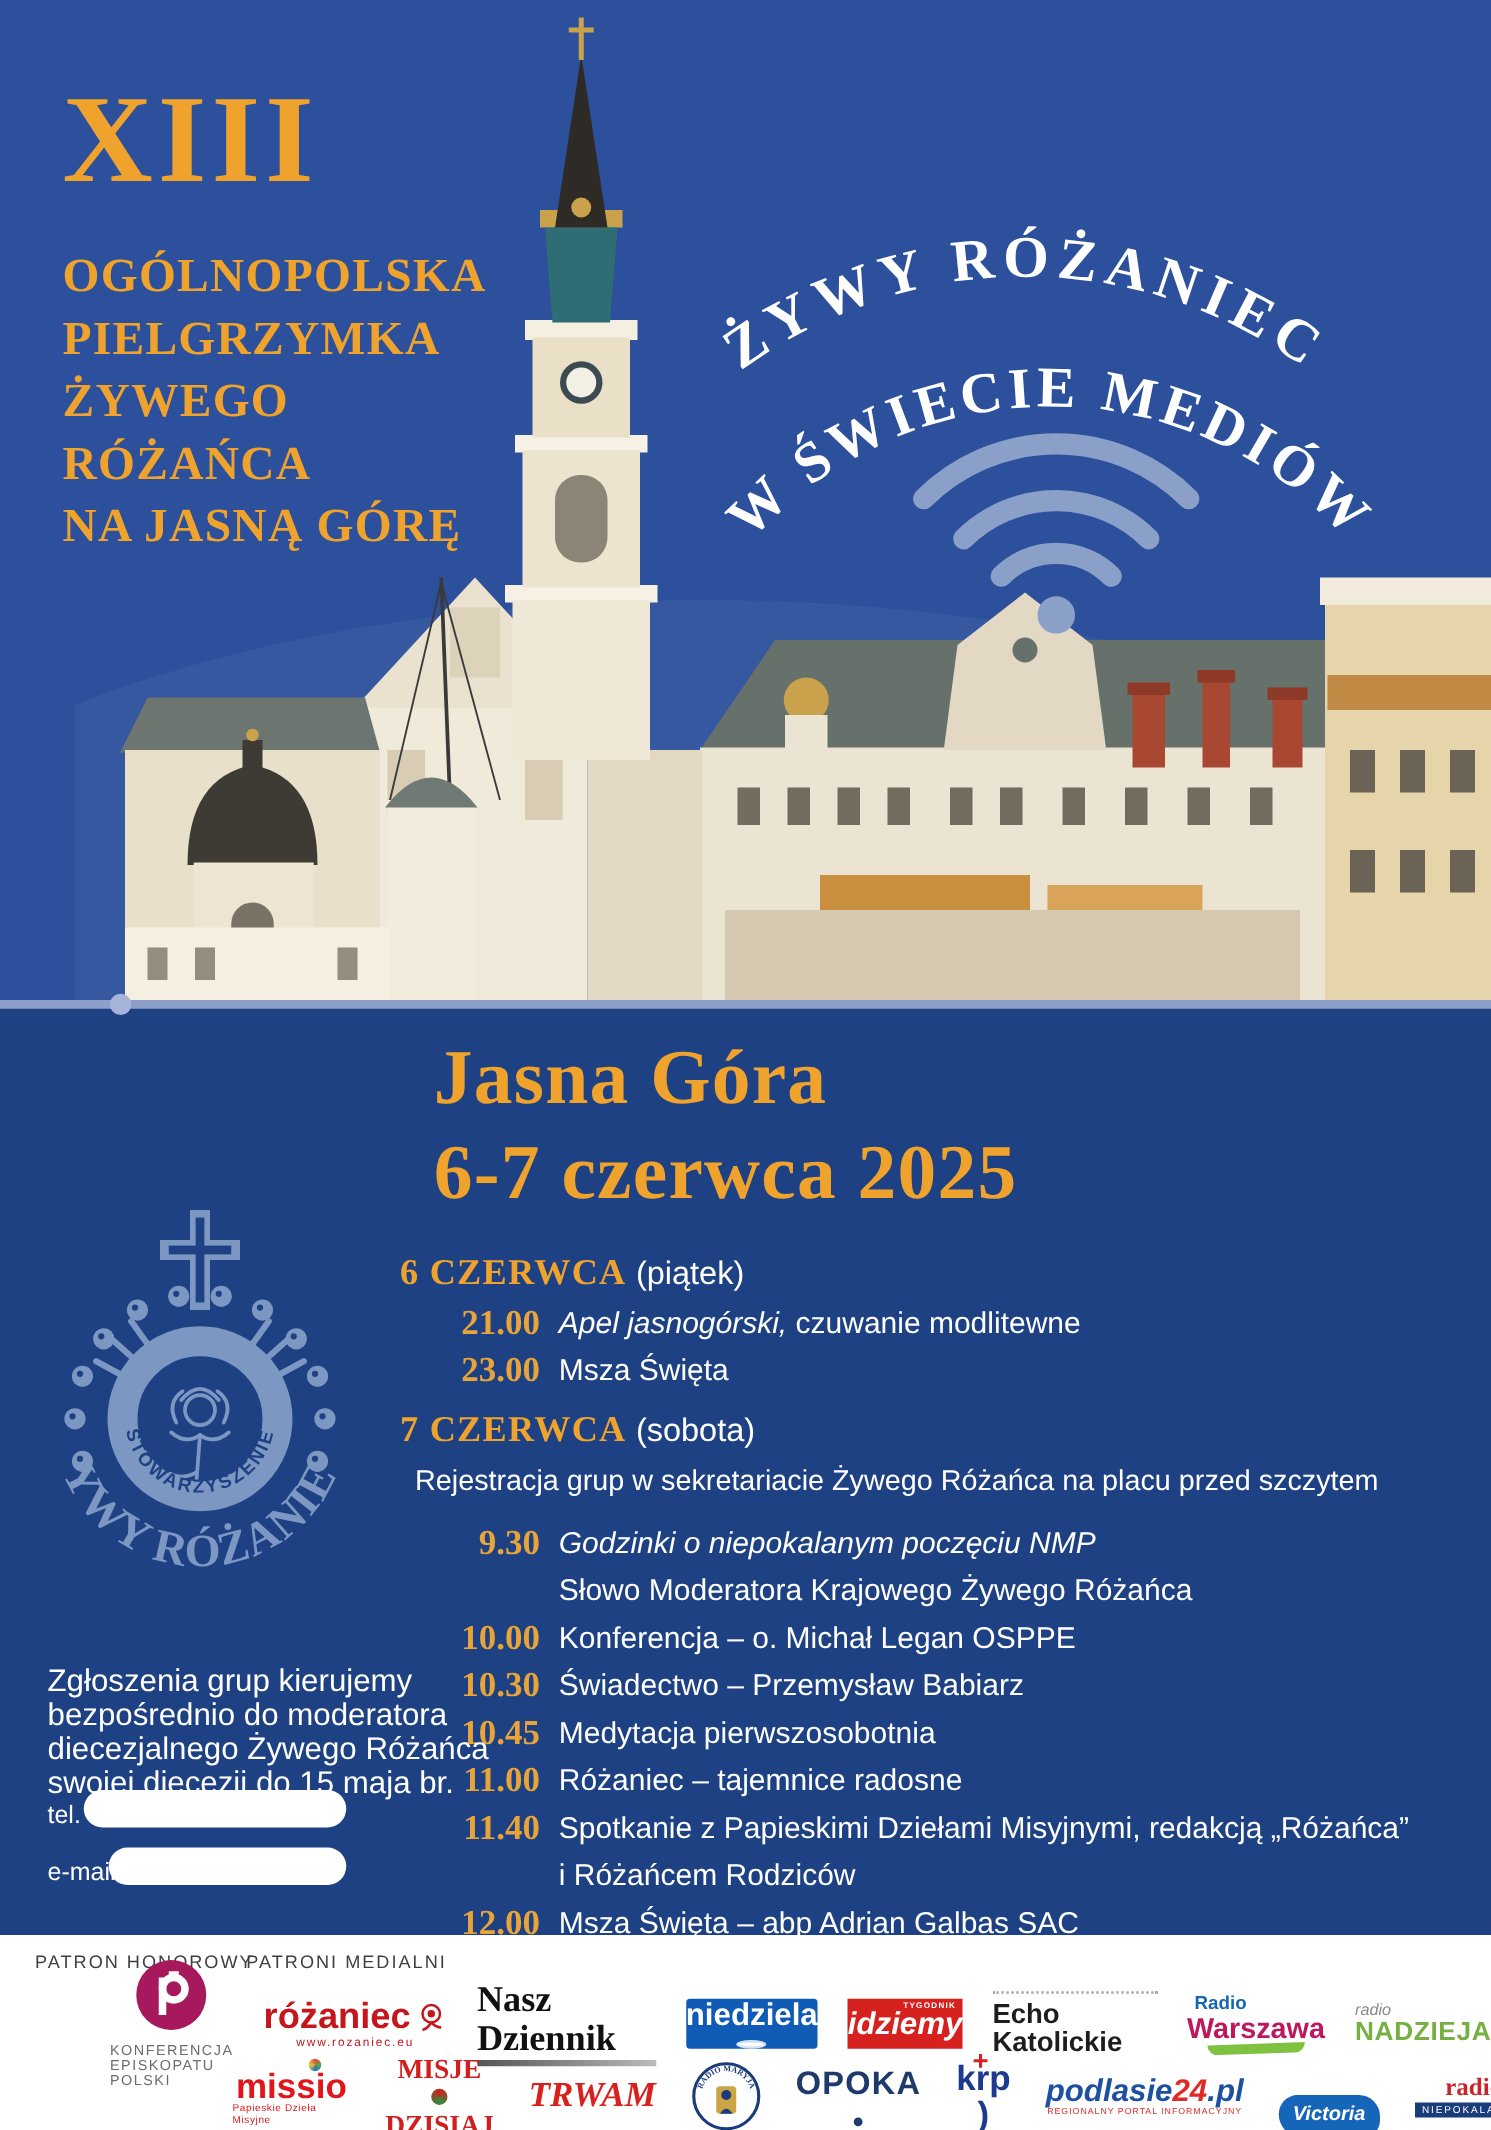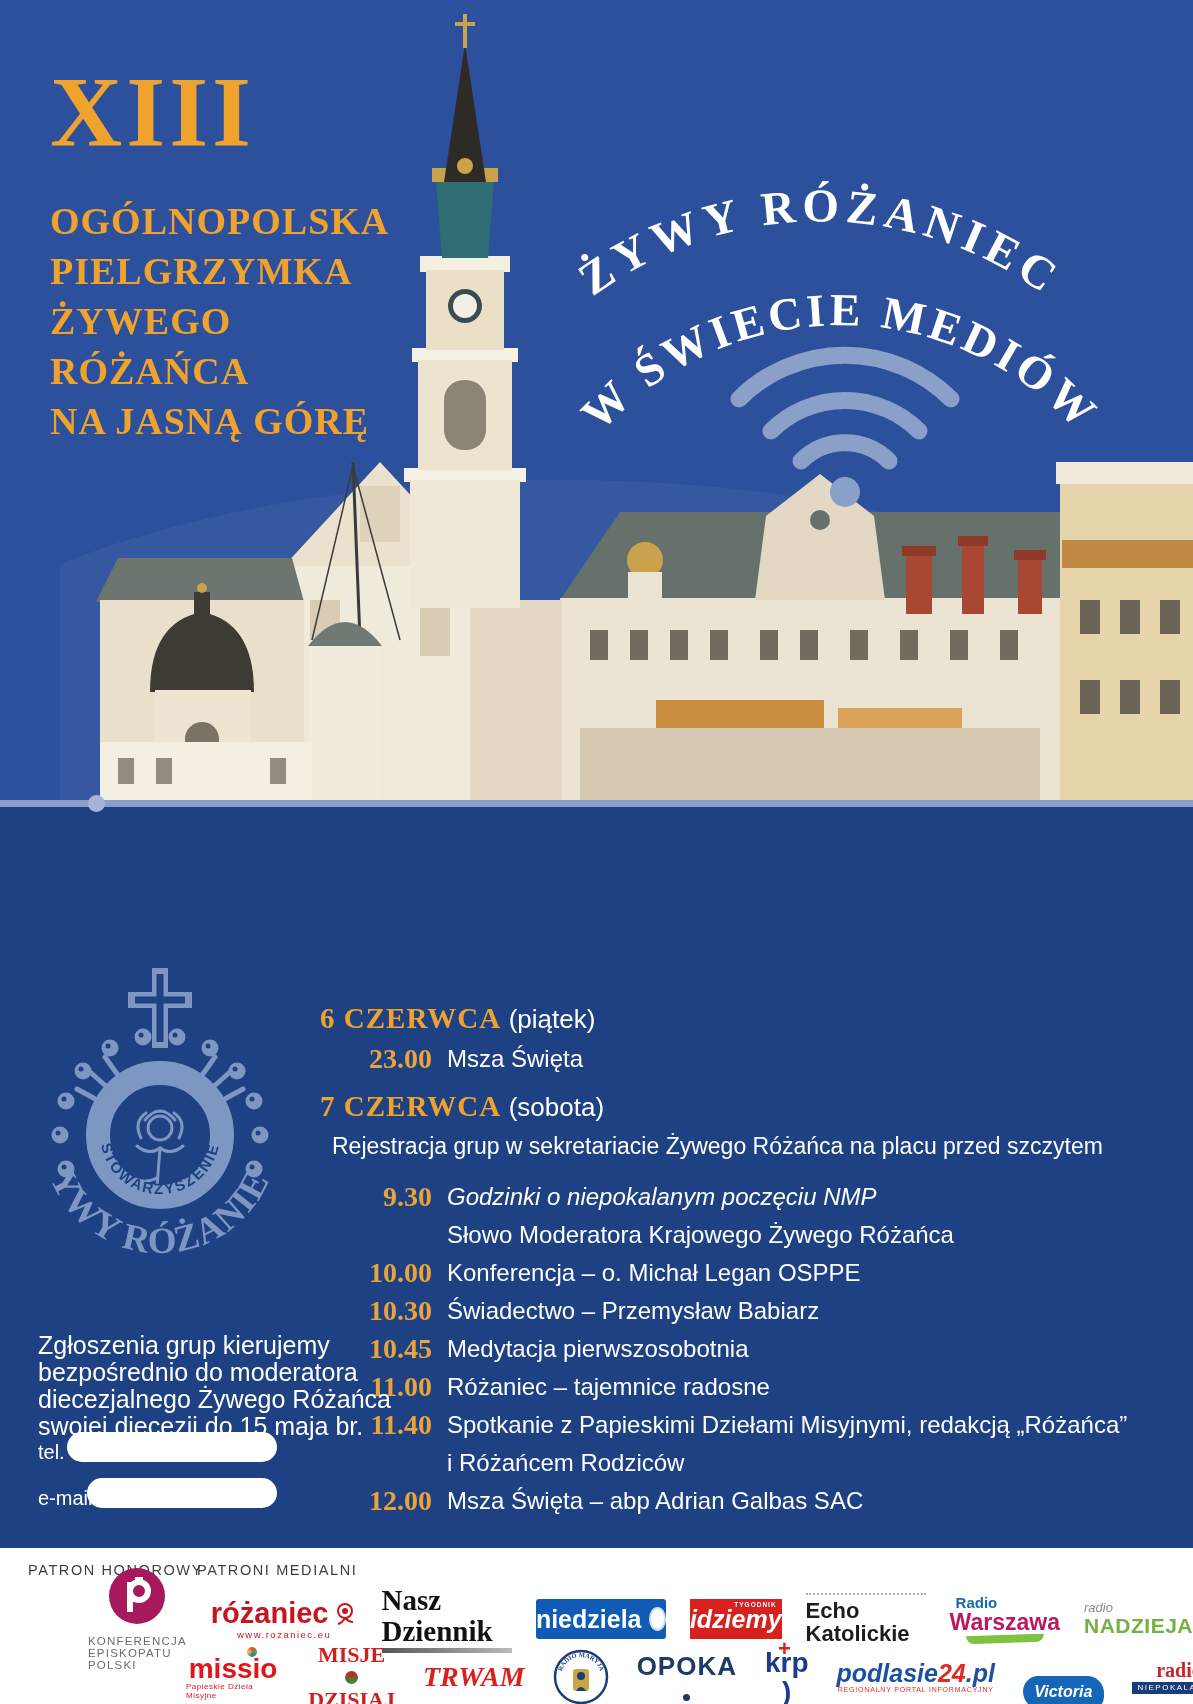--- a/index.html
+++ b/index.html
@@ -43,21 +43,21 @@
   .lrow{position:absolute;display:flex;align-items:center;}
   .row1{left:88px;top:38px;gap:24px;height:66px;}
   .row2{left:186px;top:104px;gap:28px;height:50px;}
   .lg{display:flex;flex-direction:column;align-items:center;justify-content:center;line-height:1.05;}
   .kep{gap:10px;}
   .kep-text{font-size:11.5px;letter-spacing:1.2px;color:#6d6d6d;}
   .roz-main{font-size:29px;font-weight:bold;color:#c4161c;display:flex;align-items:center;gap:3px;}
   .roz-url{font-size:9.5px;color:#c4161c;letter-spacing:1.5px;margin-top:2px;}
   .naszdz{font-family:"Liberation Serif",serif;font-weight:bold;font-size:29px;color:#111;}
   .naszdz-bar{width:100%;height:5px;background:linear-gradient(90deg,#555,#bbb);margin-top:2px;}
-  .niedziela{background:#0f5bb5;border-radius:3px;width:130px;height:40px;flex-direction:row;gap:7px;
+  .niedziela{background:#0f5bb5;border-radius:3px;width:130px;height:40px;flex-direction:column;gap:7px;
              color:#fff;font-weight:bold;font-size:25px;}
   .nie-badge{width:20px;height:20px;border-radius:50%;background:#fff;border:2px solid #cfe0f4;
              display:inline-block;}
   .idziemy{background:#d6211f;width:113px;height:40px;position:relative;color:#fff;font-weight:bold;
            font-size:25px;font-style:italic;}
   .idz-top{position:absolute;right:5px;top:3px;font-size:6.5px;font-style:normal;letter-spacing:1px;color:#fff;}
   .echo{font-size:22px;font-weight:bold;color:#1d1d1b;border-top:2px dotted #aaa;padding-top:4px;}
   .rwawa-top{color:#1668b3;font-weight:bold;font-size:15px;align-self:flex-start;margin-left:6px;}
   .rwawa{color:#be185d;font-weight:bold;font-size:23px;}
   .rwawa-swoosh{width:78px;height:8px;background:#7fc241;border-radius:0 0 10px 10px;transform:rotate(-2deg);margin-top:1px;}
@@ -206,25 +206,33 @@
         <path d="M 801 461 A 62 62 0 0 1 889 461"></path>
         <circle cx="845" cy="492" r="15" fill="#8aa0c8" stroke="none"></circle>
       </g>
     </svg>
   </section>
 
   <div class="divider">
     <span class="bead"></span>
   </div>
 
+  <div class="main-head">
+    <div>Jasna Góra</div>
+    <div>6-7 czerwca 2025</div>
+  </div>
 
   <div class="schedule">
     <div class="dayhead">
       <span class="dayname">6 CZERWCA</span>
       <span class="dayqual">(piątek)</span>
+    </div>
+    <div class="srow">
+      <span class="stime">21.00</span>
+      <span class="stext"><em>Apel jasnogórski,</em><span> czuwanie modlitewne</span></span>
     </div>
     <div class="srow">
       <span class="stime">23.00</span>
       <span class="stext"><em></em><span>Msza Święta</span></span>
     </div>
     <div class="gap1"></div>
     <div class="dayhead">
       <span class="dayname">7 CZERWCA</span>
       <span class="dayqual">(sobota)</span>
     </div>

